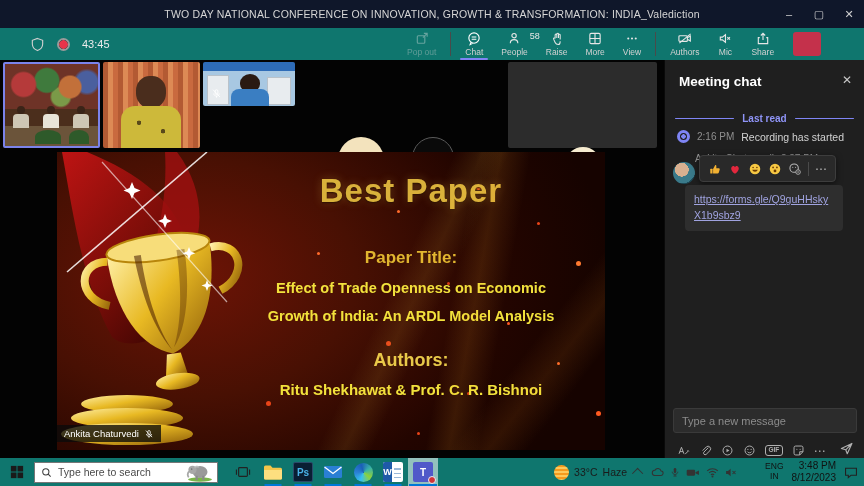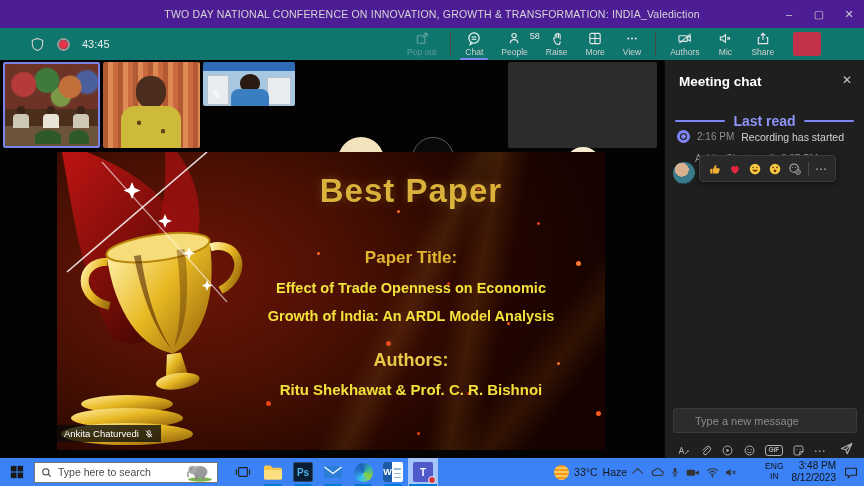--- a/index.html
+++ b/index.html
@@ -1,21 +1,21 @@
 <!DOCTYPE html>
 <html><head>
 <meta charset="utf-8">
 <style>
   * { margin:0; padding:0; box-sizing:border-box; }
   html,body { background:#000; }
   .screen { position:relative; width:864px; height:486px; overflow:hidden;
             font-family:"Liberation Sans", sans-serif; background:#050505; }
 
   
-  .titlebar { position:absolute; left:0; top:0; width:864px; height:28px; background:#4c1d95;
+  .titlebar { position:absolute; left:0; top:0; width:864px; height:28px; background:#0f172a;
               display:flex; align-items:center; }
   .titlebar .win-title { position:absolute; left:0; right:0; text-align:center; color:#d6d6d6;
               font-size:10.5px; letter-spacing:.2px; }
   .win-controls { position:absolute; right:0; top:0; height:28px; display:flex; }
   .win-btn { width:30px; height:28px; display:flex; align-items:center; justify-content:center;
              color:#cfcfcf; font-size:11px; }
 
   
   .toolbar { position:absolute; left:0; top:28px; width:864px; height:32px; background:#0f766e; }
   .tb-left { position:absolute; left:30px; top:0; height:32px; display:flex; align-items:center; gap:12px; }
@@ -97,49 +97,49 @@
   .presenter-tag { position:absolute; left:0px; bottom:8px; background:rgba(10,10,10,.78); color:#fff;
                font-size:9.5px; padding:3px 7px; display:flex; align-items:center; gap:5px; }
 
   
   .chat-panel { position:absolute; left:664px; top:60px; width:200px; height:398px; background:#1f1f1f;
                 border-left:1px solid #0a0a0a; }
   .chat-header { position:absolute; left:14px; top:14px; color:#fff; font-size:13.5px; font-weight:bold; }
   .chat-close { position:absolute; right:12px; top:13px; color:#c8c8c8; font-size:12px; }
   .last-read { position:absolute; left:10px; right:10px; top:53px; display:flex; align-items:center; gap:8px; }
   .last-read .line { flex:1; height:1.5px; background:#7f85f5; border-radius:1px; }
-  .last-read .txt { color:#8f94f7; font-size:14px; font-weight:bold; }
+  .last-read .txt { color:#8f94f7; font-size:10px; font-weight:bold; }
   .event-row { position:absolute; left:12px; top:70px; display:flex; align-items:center; gap:7px; }
   .rec-ring { width:13px; height:13px; border-radius:50%; border:3px solid #7f85f5;
               background:radial-gradient(circle, #7f85f5 0 2px, transparent 2.5px); }
   .event-time { color:#8f8f8f; font-size:10px; }
   .event-text { color:#d2d2d2; font-size:10.5px; }
   .sender-row { position:absolute; left:30px; top:93px; color:#9a9a9a; font-size:10px; display:flex; gap:7px; }
   .msg-avatar { position:absolute; left:8px; top:102px; width:22px; height:22px; border-radius:50%;
                 background:radial-gradient(circle at 40% 35%, #d8b090 0 35%, #3a7a8a 36% 70%, #1d4a58 71%); }
   .reaction-bar { position:absolute; left:34px; top:95px; height:27px; background:#292929; border:1px solid #3d3d3d;
                   border-radius:4px; display:flex; align-items:center; gap:6px; padding:0 8px;
                   box-shadow:0 2px 6px rgba(0,0,0,.5); }
   .reaction-bar .sep { width:1px; height:14px; background:#4a4a4a; }
   .reaction-more { color:#bbb; font-size:12px; line-height:10px; }
   .msg-bubble { position:absolute; left:20px; top:125px; width:158px; background:#2e2e2e; border-radius:4px;
                 padding:7px 9px; }
   .msg-link { color:#a0a3e0; font-size:10.5px; line-height:1.5; text-decoration:underline; word-break:break-all; display:block; }
   .chat-input { position:absolute; left:8px; top:348px; width:184px; height:25px; background:#2c2c2c;
-                border:1px solid #3a3a3a; border-radius:3px; color:#e8e8e8; font-size:11px; padding:0 21px;
+                border:1px solid #3a3a3a; border-radius:3px; color:#e8e8e8; font-size:11px; padding:0 8px;
                 font-family:"Liberation Sans", sans-serif; }
   .chat-input::placeholder { color:#8c8c8c; }
   .compose-icons { position:absolute; left:12px; right:10px; top:381px; display:flex; align-items:center; gap:9px; }
   .compose-icons .gif-box { border:1px solid #b0b0b0; border-radius:3px; color:#b0b0b0; font-size:6.5px;
                 font-weight:bold; padding:1.5px 2.5px; line-height:1; }
   .compose-icons .more { color:#b0b0b0; font-size:12px; }
   .send-wrap { margin-left:auto; }
 
   
-  .taskbar { position:absolute; left:0; top:458px; width:864px; height:28px; background:#3b82f6;
+  .taskbar { position:absolute; left:0; top:458px; width:864px; height:28px; background:#0f766e;
              display:flex; align-items:center; }
   .start { width:34px; height:28px; display:flex; align-items:center; justify-content:center; }
   .searchbox { position:relative; width:184px; height:21px; background:#fff; border:1px solid #777;
                display:flex; align-items:center; overflow:hidden; }
   .searchbox input { border:none; outline:none; width:118px; font-size:10.5px; color:#333;
                font-family:"Liberation Sans", sans-serif; }
   .searchbox input::placeholder { color:#4a4a4a; }
   .search-deco { position:absolute; right:2px; top:0; height:100%; display:flex; align-items:flex-end; }
   .tb-apps { display:flex; align-items:center; margin-left:10px; }
   .app-ico { position:relative; width:30px; height:28px; display:flex; align-items:center; justify-content:center; }
@@ -431,20 +431,23 @@
           <circle cx="7" cy="7" r="4.8" fill="none" stroke="#b8b8b8" stroke-width="1.2"></circle>
           <circle cx="5.4" cy="6" r=".7" fill="#b8b8b8"></circle>
           <circle cx="8.6" cy="6" r=".7" fill="#b8b8b8"></circle>
           <circle cx="11.5" cy="11.5" r="2.6" fill="#2a2a2a" stroke="#b8b8b8" stroke-width="1"></circle>
           <circle cx="11.5" cy="11.5" r=".9" fill="#b8b8b8"></circle>
         </svg>
       <span class="sep"></span>
       <span class="reaction-more">⋯</span>
     </div>
 
+    <div class="msg-bubble">
+      <a class="msg-link">https://forms.gle/Q9guHHskyX1b9sbz9</a>
+    </div>
 
     <input class="chat-input" placeholder="Type a new message" style="">
 
     <div class="compose-icons">
       <svg width="13" height="13" viewBox="0 0 16 16">
           <path d="M2.5 12 L5.5 4 L8.5 12 M3.6 9.4 h3.8" fill="none" stroke="#b0b0b0" stroke-width="1.2"></path>
           <path d="M10 12.5 L14 8.5 M13 7.5 l1.5 1.5" stroke="#b0b0b0" stroke-width="1.2"></path>
         </svg>
       <svg width="13" height="13" viewBox="0 0 16 16">
           <path d="M11.5 4.5 L6 10 a2 2 0 0 0 2.8 2.8 L13.6 8 a3.2 3.2 0 0 0 -4.5 -4.5 L4.5 8.1" fill="none" stroke="#b0b0b0" stroke-width="1.2"></path>

